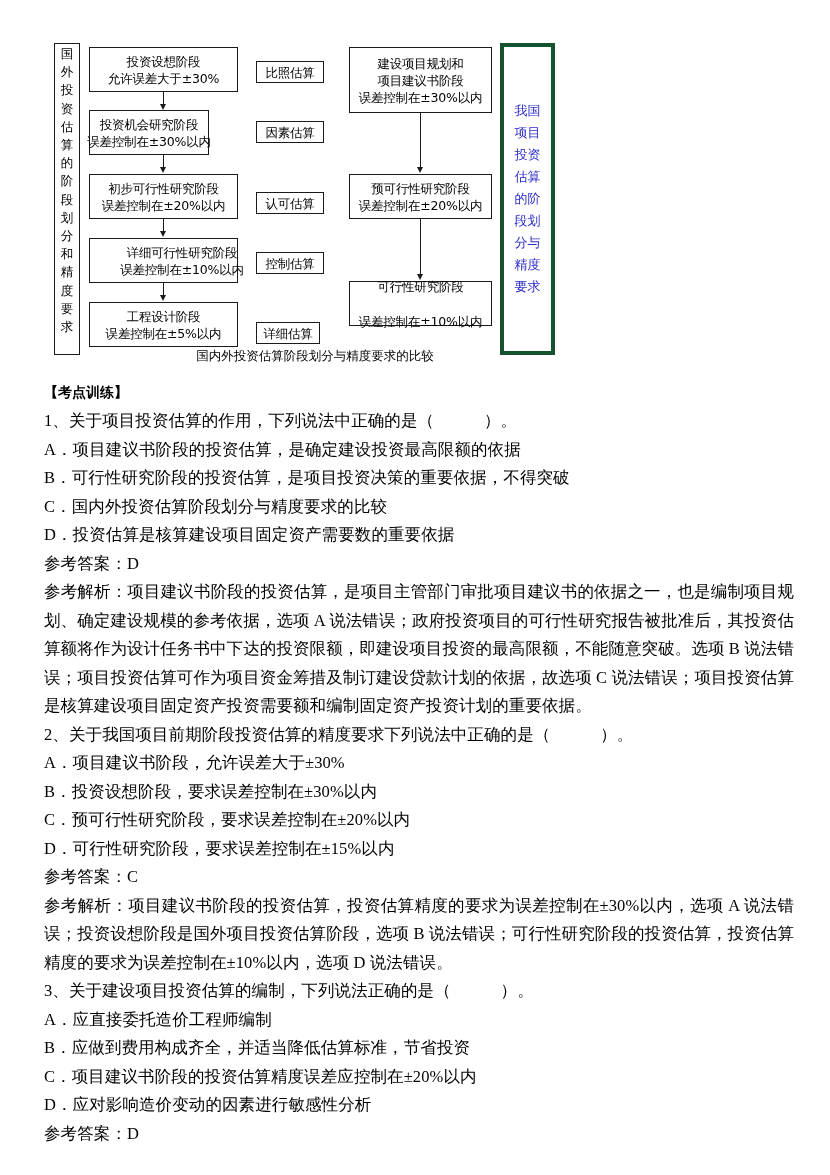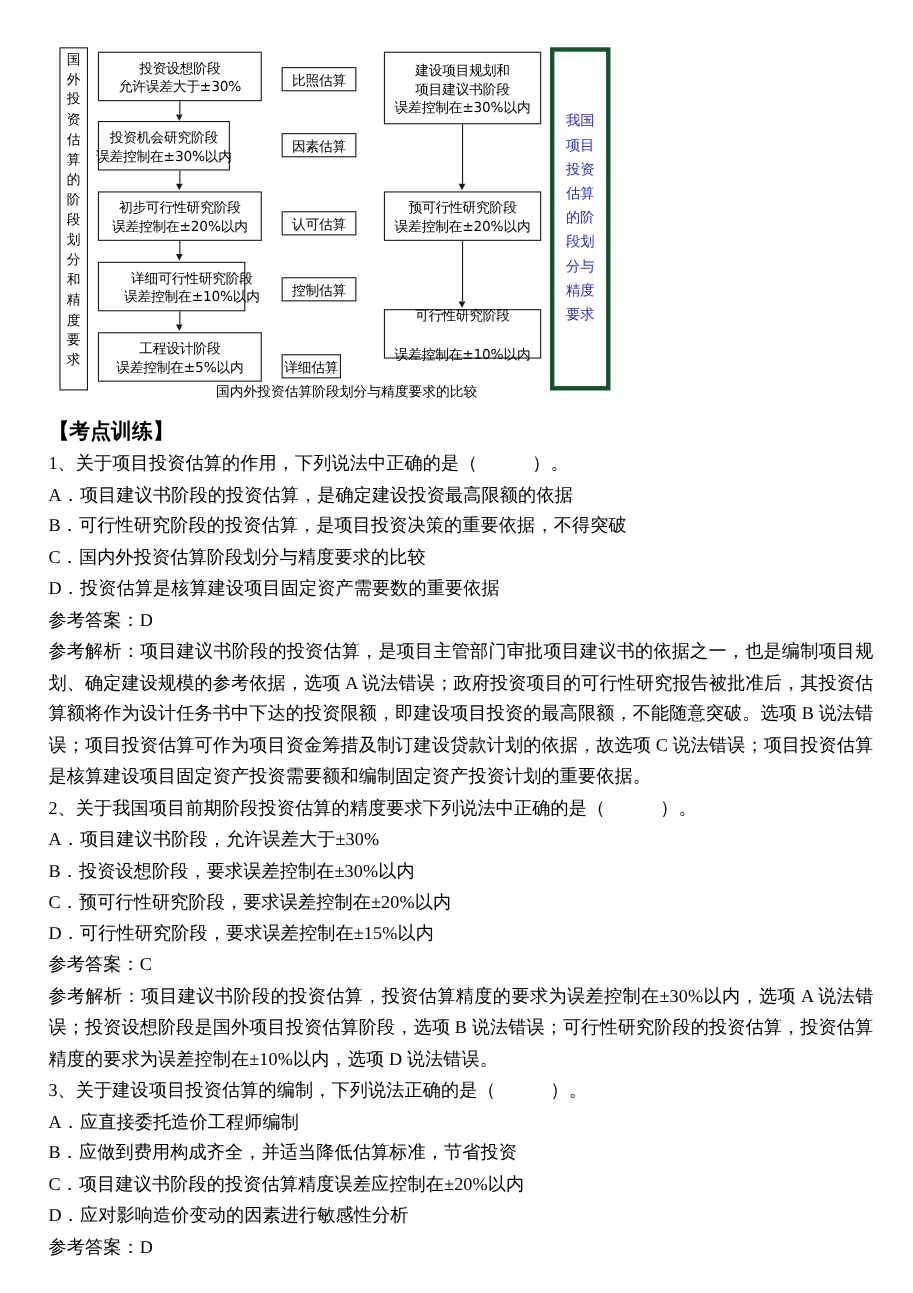--- a/index.html
+++ b/index.html
@@ -121,22 +121,22 @@
     line-height: 28.5px;
     color: #000;
     margin: 0;
     letter-spacing: 0.1px;
   }
   .para.just {
     text-align: justify;
     text-justify: inter-character;
   }
   .heading {
-    font-family: Liberation Sans, sans-serif;
-    font-size: 19px;
+    font-family: Liberation Serif, serif;
+    font-size: 14px;
     line-height: 29px;
     font-weight: bold;
     margin: 0;
   }
   .opt { white-space: normal; }
 </style>
 </head>
 <body>
 
 <div id="diagram">
@@ -165,21 +165,21 @@
     <span class="ln">允许误差大于±30%</span>
   </div>
   <div class="dbox" style="left:89px; top:110px; width:120px; height:45px;">
     <span class="ln">投资机会研究阶段</span>
     <span class="ln">误差控制在±30%以内</span>
   </div>
   <div class="dbox" style="left:89px; top:174px; width:149px; height:45px;">
     <span class="ln">初步可行性研究阶段</span>
     <span class="ln">误差控制在±20%以内</span>
   </div>
-  <div class="dbox" style="left:89px; top:238px; width:134px; height:45px;padding-left:37px;">
+  <div class="dbox" style="left:89px; top:238px; width:149px; height:45px;padding-left:37px;">
     <span class="ln">详细可行性研究阶段</span>
     <span class="ln">误差控制在±10%以内</span>
   </div>
   <div class="dbox" style="left:89px; top:302px; width:149px; height:45px;">
     <span class="ln">工程设计阶段</span>
     <span class="ln">误差控制在±5%以内</span>
   </div>
 
   <div class="connector" style="left:163px; top:92px;  height:12px;"></div>
   <div class="arrowhead" style="left:160px; top:104px;"></div>
@@ -195,21 +195,21 @@
   </div>
   <div class="dbox" style="left:256px; top:121px; width:68px; height:22px;">
     <span class="ln">因素估算</span>
   </div>
   <div class="dbox" style="left:256px; top:192px; width:68px; height:22px;">
     <span class="ln">认可估算</span>
   </div>
   <div class="dbox" style="left:256px; top:252px; width:68px; height:22px;">
     <span class="ln">控制估算</span>
   </div>
-  <div class="dbox" style="left:256px; top:322px; width:54px; height:22px;">
+  <div class="dbox" style="left:256px; top:322px; width:64px; height:22px;">
     <span class="ln">详细估算</span>
   </div>
 
   <div class="dbox" style="left:349px; top:47px; width:143px; height:66px;">
     <span class="ln">建设项目规划和</span>
     <span class="ln">项目建议书阶段</span>
     <span class="ln">误差控制在±30%以内</span>
   </div>
   <div class="dbox" style="left:349px; top:174px; width:143px; height:45px;">
     <span class="ln">预可行性研究阶段</span>

